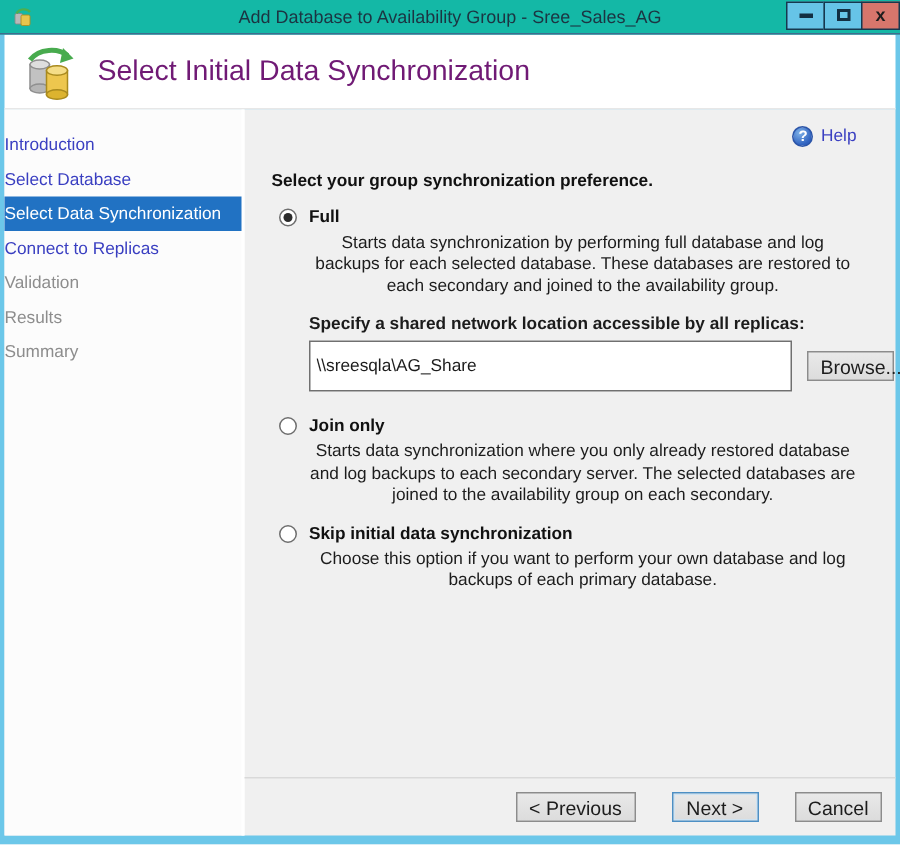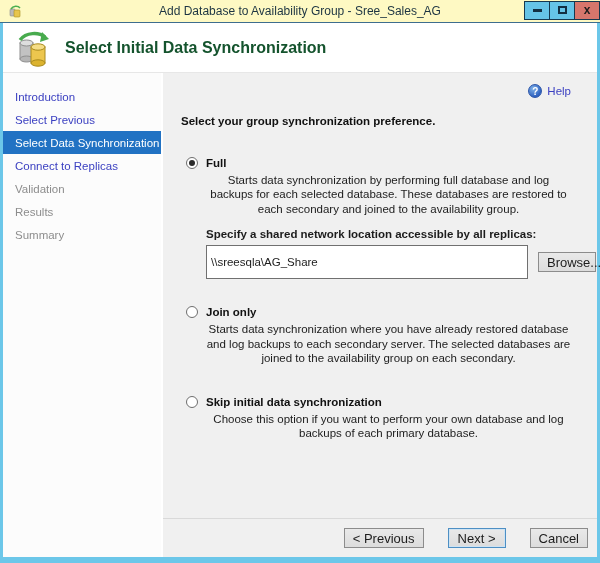--- a/index.html
+++ b/index.html
@@ -13,21 +13,21 @@
   .window {
     width: 600px; height: 563px;
     background: #6cc7e9;              
     padding: 0 3px 6px 3px;
     display: flex; flex-direction: column;
   }
   
   .titlebar {
     margin: 0 -3px;
     height: 23px; flex: none;
-    background: #fef9c3;
+    background: #14b8a6;
     border-bottom: 1px solid #3d6d8e;
     display: flex; align-items: center;
     position: relative;
   }
   .titlebar-icon { width: 13px; height: 13px; margin-left: 9px; flex: none; }
   .titlebar-title {
     position: absolute; left: 0; right: 0; text-align: center;
     font-size: 12px; color: #1c3442;
   }
   .titlebar-controls { margin-left: auto; display: flex; height: 19px; margin-top: -2px; z-index: 2; }
@@ -42,31 +42,31 @@
   .glyph-min { width: 9px; height: 3px; background: #122f42; }
   .glyph-max { width: 9px; height: 8px; border: 2px solid #122f42; background: transparent; }
   .glyph-close { color: #1d1d1d; font-weight: bold; font-size: 12px; line-height: 1; }
   
   .header {
     height: 50px; flex: none; background: #ffffff;
     display: flex; align-items: center;
     border-bottom: 1px solid #e7e7e7;
   }
   .header-icon { width: 38px; height: 38px; margin: 2px 0 0 12px; flex: none; }
-  .header-title { font-size: 16px; font-weight: bold; color: #14532d; margin-left: 12px; }
+  .header-title { font-size: 19px; font-weight: normal; color: #701a75; margin-left: 12px; }
   
   .body { flex: 1; display: flex; min-height: 0; background: #f0f0f0; }
   .sidebar {
     width: 160px; flex: none; background: #fcfcfc;
     border-right: 2px solid #ffffff;
     padding-top: 12px;
   }
   .side-item {
     height: 23px; display: flex; align-items: center;
-    padding-left: 12px; cursor: pointer; white-space: nowrap;
+    cursor: pointer; white-space: nowrap;
   }
   .side-item.link   { color: #3a3fc1; }
   .side-item.active { background: #2172c3; color: #ffffff; cursor: default; }
   .side-item.disabled { color: #8d8d8d; cursor: default; }
   .content { flex: 1; display: flex; flex-direction: column; min-width: 0; }
   .main { flex: 1; padding: 0 26px 0 18px; }
   
   .help-row { display: flex; justify-content: flex-end; margin-top: 11px; }
   .help-link { display: flex; align-items: center; gap: 5px; cursor: pointer; color: #3a3fc1; }
   .help-icon {
@@ -82,22 +82,22 @@
   .radio {
     width: 12px; height: 12px; border-radius: 50%;
     border: 1px solid #6e6e6e; background: #ffffff; flex: none;
     display: flex; align-items: center; justify-content: center;
   }
   .radio.checked::after {
     content: ""; width: 6px; height: 6px; border-radius: 50%; background: #2b2b2b;
   }
   .option-label { font-weight: bold; color: #111; }
   .option-desc { margin: 4px 0 0 25px; max-width: 368px; line-height: 1.26; text-align: center; }
-  .mt14 { margin-top: 30px; }
-  .mt16 { margin-top: 27px; }
+  .mt14 { margin-top: 12px; }
+  .mt16 { margin-top: 17px; }
   
   .share-label { margin: 12px 0 0 25px; font-weight: bold; }
   .share-row { display: flex; align-items: center; margin: 5px 0 0 25px; }
   .share-input {
     width: 322px; height: 34px; flex: none;
     border: 1px solid #707070; background: #ffffff;
     font-family: "Liberation Sans", sans-serif; font-size: 11.5px;
     padding: 0 4px; color: #1c1c1c;
   }
   .browse-btn { margin-left: 10px; width: 58px; }
@@ -160,21 +160,21 @@
     <div class="header-title">Select Initial Data Synchronization</div>
   </div>
 
   <div class="body">
 
     <div class="sidebar">
       <div class="side-item link">
         <span>Introduction</span>
       </div>
       <div class="side-item link">
-        <span>Select Previous</span>
+        <span>Select Database</span>
       </div>
       <div class="side-item active">
         <span>Select Data Synchronization</span>
       </div>
       <div class="side-item link">
         <span>Connect to Replicas</span>
       </div>
       <div class="side-item disabled">
         <span>Validation</span>
       </div>
@@ -207,21 +207,21 @@
         <div class="share-label">Specify a shared network location accessible by all replicas:</div>
         <div class="share-row">
           <input class="share-input" type="text" value="\\sreesqla\AG_Share" style="">
           <button class="btn browse-btn">Browse...</button>
         </div>
 
         <div class="option-row mt16">
           <span class="radio"></span>
           <span class="option-label">Join only</span>
         </div>
-        <div class="option-desc">Starts data synchronization where you have already restored database and log backups to each secondary server. The selected databases are joined to the availability group on each secondary.</div>
+        <div class="option-desc">Starts data synchronization where you only already restored database and log backups to each secondary server. The selected databases are joined to the availability group on each secondary.</div>
 
         <div class="option-row mt14">
           <span class="radio"></span>
           <span class="option-label">Skip initial data synchronization</span>
         </div>
         <div class="option-desc">Choose this option if you want to perform your own database and log backups of each primary database.</div>
 
       </div>
 
       <div class="footer">

